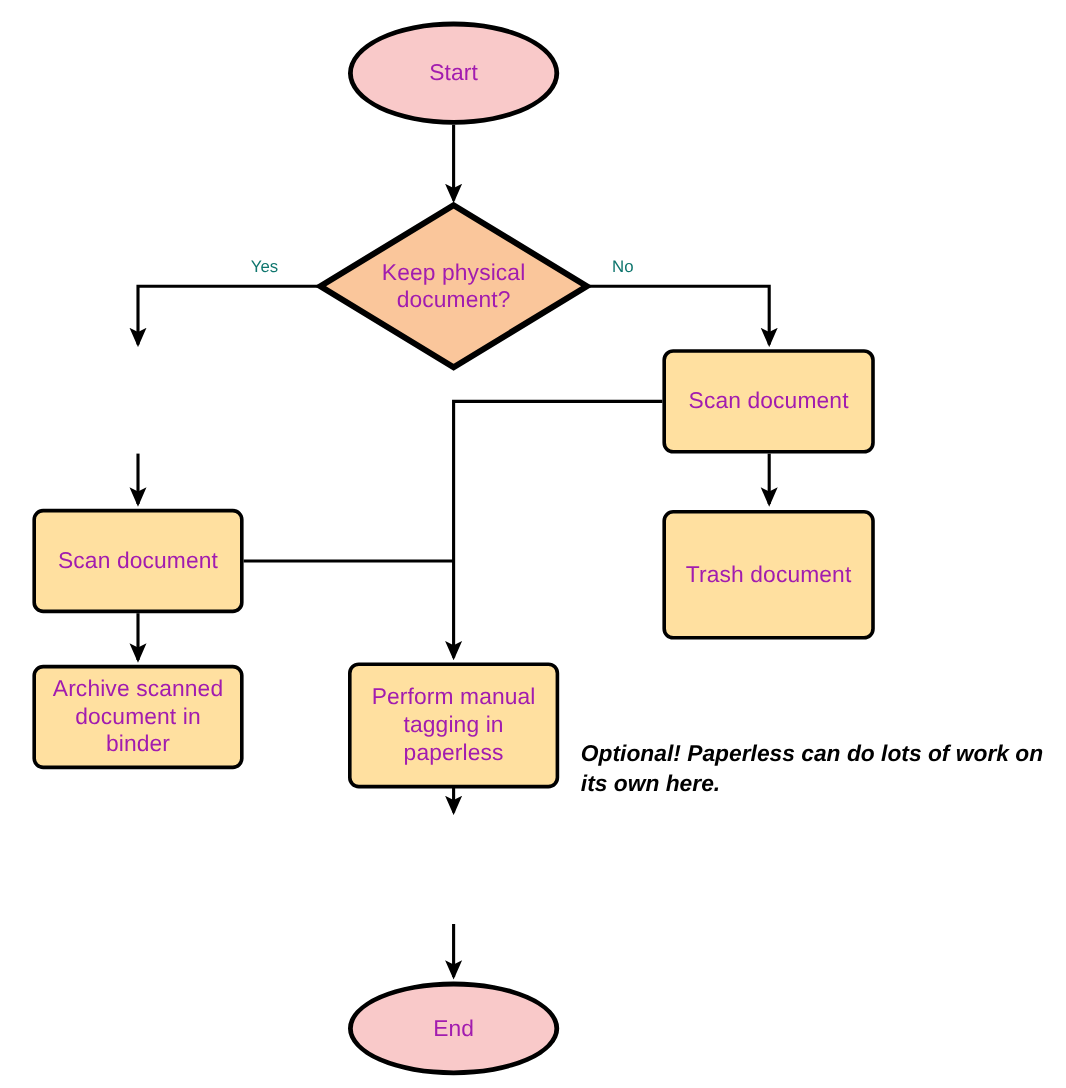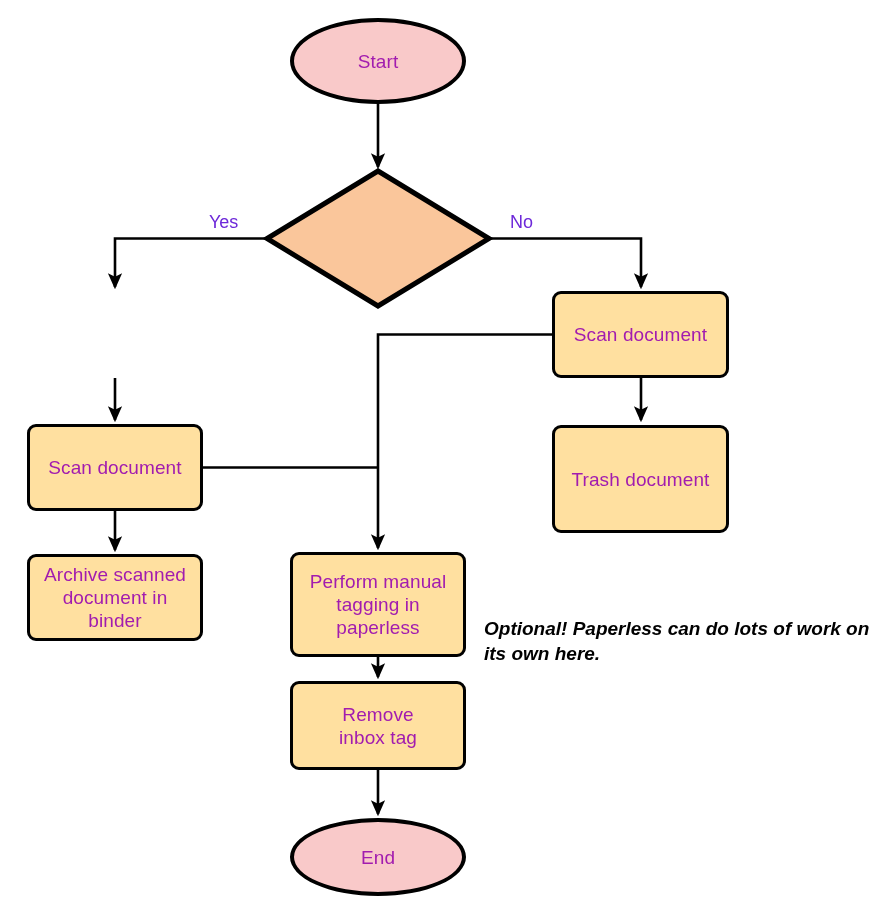--- a/index.html
+++ b/index.html
@@ -54,23 +54,23 @@
     background: transparent;
     border: 0;
   }
   .decision .dlabel {
     position: relative;
     z-index: 2;
     padding: 0 10px;
   }
   .edge-label {
     position: absolute;
-    font-size: 18px;
+    font-size: 14px;
     line-height: 22px;
-    color: #6d28d9;
+    color: #0f766e;
     white-space: nowrap;
   }
   .annotation {
     position: absolute;
     font-size: 19px;
     line-height: 25px;
     font-style: italic;
     color: #000000;
     white-space: pre-line;
   }
@@ -113,20 +113,24 @@
       <path d="M 378 640 L 378 677" marker-end="url(#arrow)"></path>
 
       <path d="M 378 770 L 378 814" marker-end="url(#arrow)"></path>
     </g>
   </svg>
 
   <div class="node terminator" style="left: 290px; top: 18px; width: 176px; height: 86px; background: rgb(249, 201, 201);">
     <span>Start</span>
   </div>
 
+  <div class="node decision" style="left:265px; top:169px; width:226px; height:139px;">
+    <span class="dlabel">Keep physical
+document?</span>
+  </div>
 
   <div class="edge-label" style="left:209px; top:211px;">
     <span>Yes</span>
   </div>
 
   <div class="edge-label" style="left:510px; top:211px;">
     <span>No</span>
   </div>
 
 
@@ -147,24 +151,20 @@
   <div class="node process" style="left: 552px; top: 425px; width: 177px; height: 108px; background: rgb(255, 224, 160);">
     <span>Trash document</span>
   </div>
 
   <div class="node process" style="left: 290px; top: 552px; width: 176px; height: 105px; background: rgb(255, 224, 160);">
     <span>Perform manual
 tagging in
 paperless</span>
   </div>
 
-  <div class="node process" style="left: 290px; top: 681px; width: 176px; height: 89px; background: rgb(255, 224, 160);">
-    <span>Remove
-inbox tag</span>
-  </div>
 
   <div class="node terminator" style="left: 290px; top: 818px; width: 176px; height: 78px; background: rgb(249, 201, 201);">
     <span>End</span>
   </div>
 
   <div class="annotation" style="left:484px; top:591px; width:400px;font-weight:bold;">
     <span>Optional! Paperless can do lots of work on
 its own here.</span>
   </div>
 

